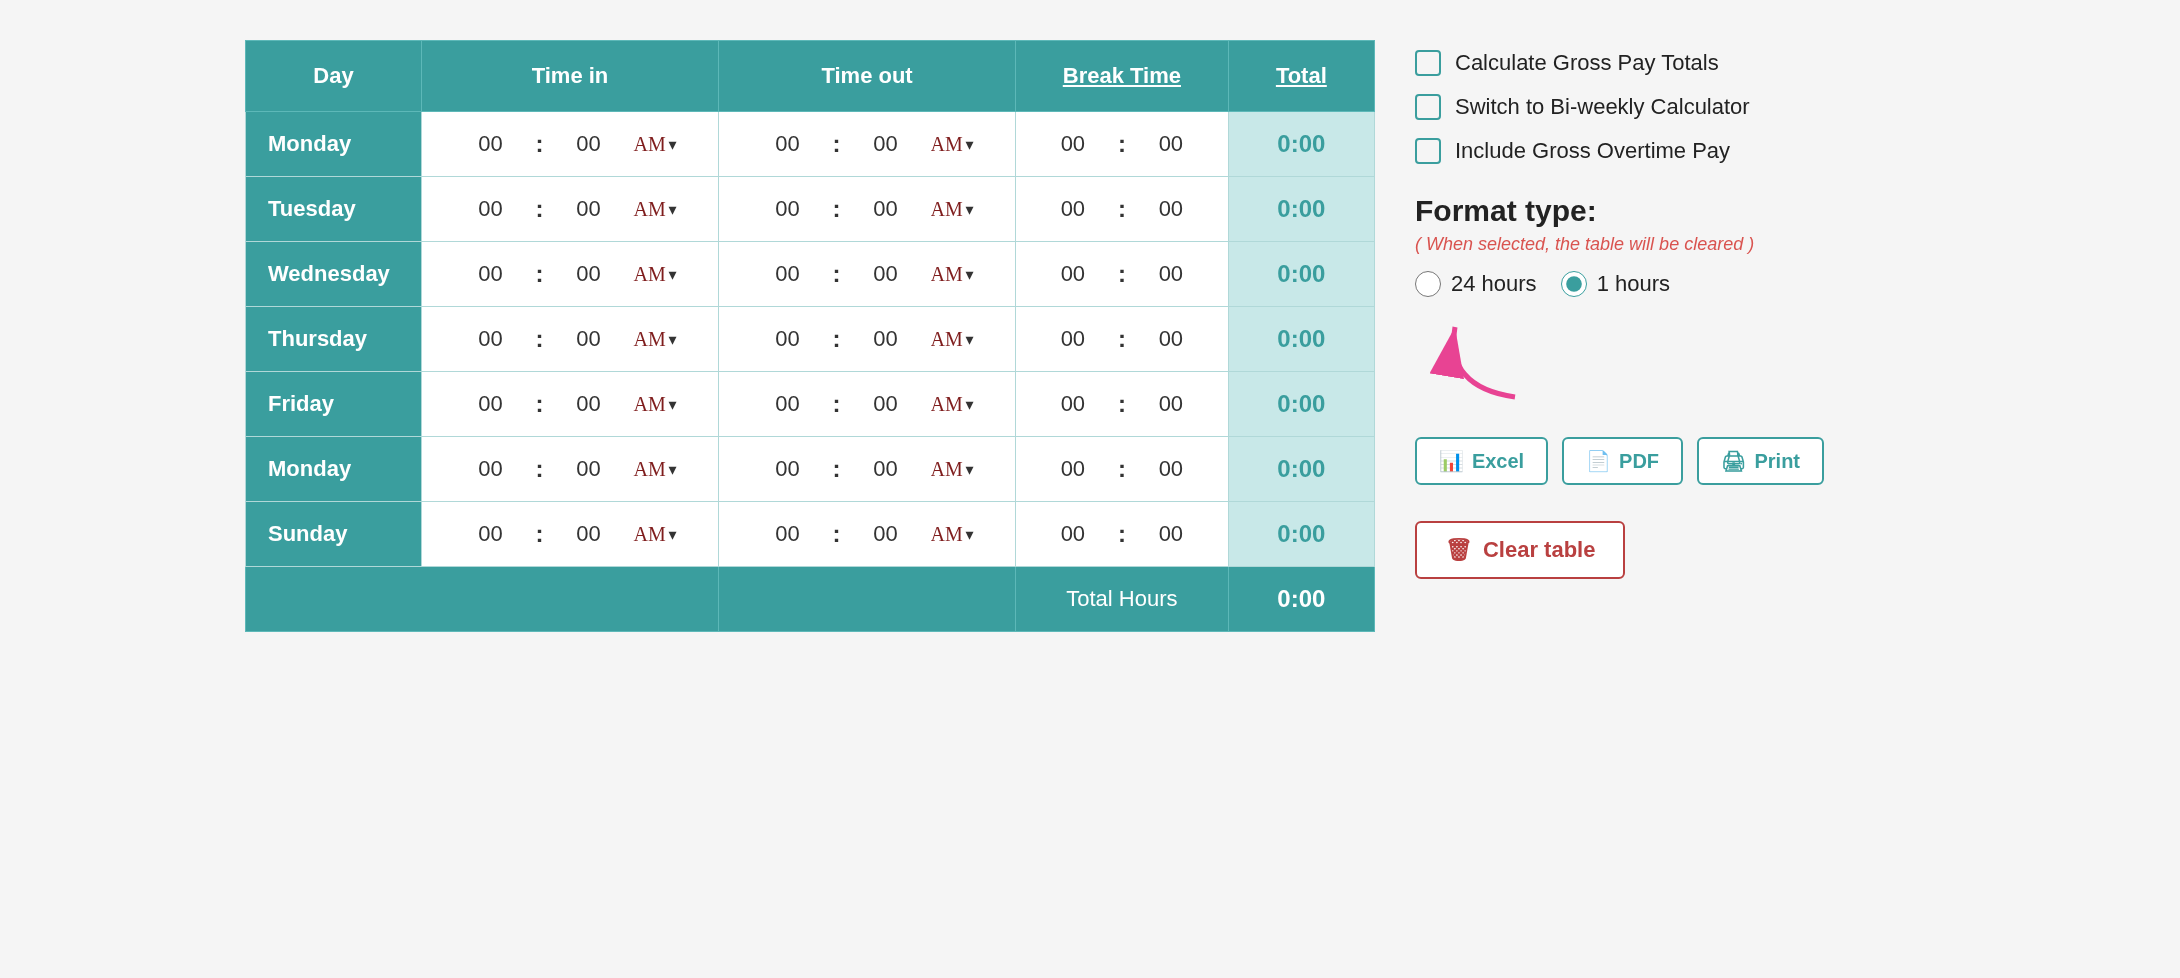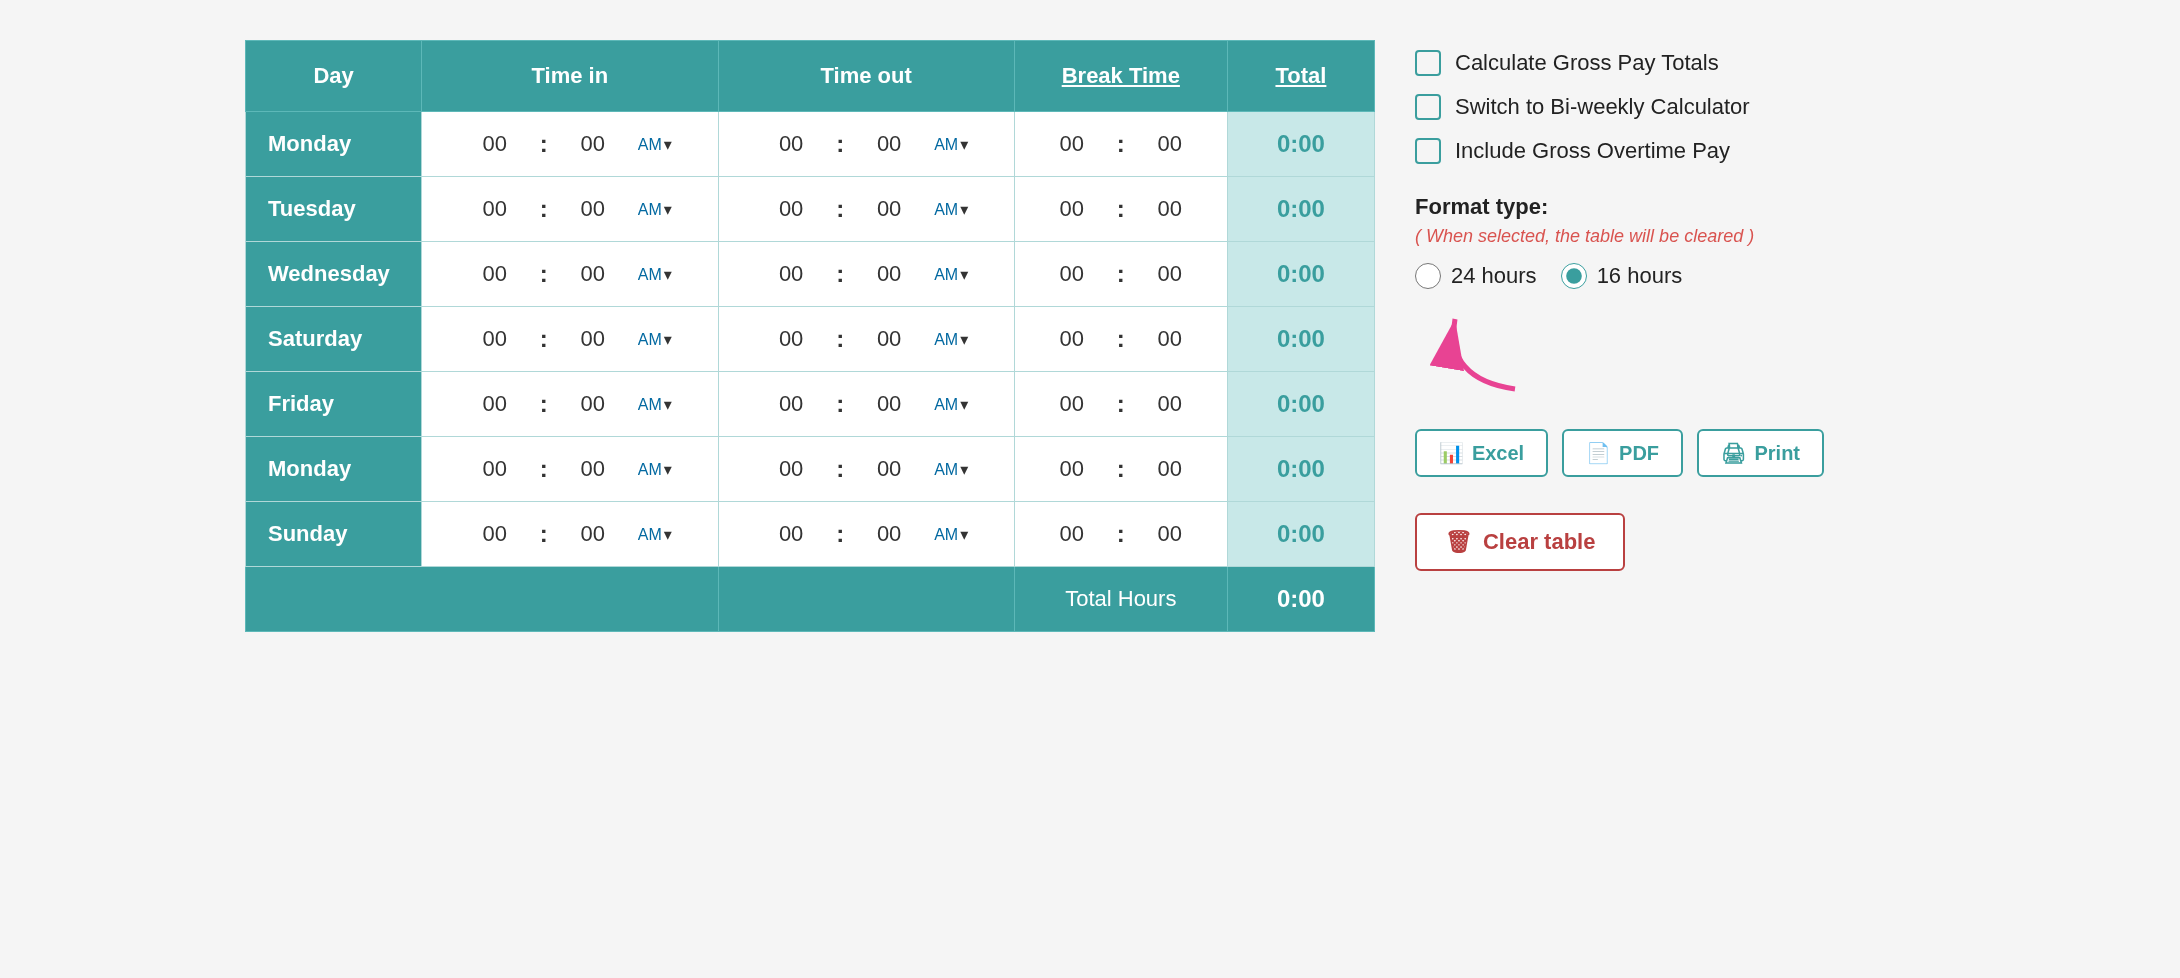--- a/index.html
+++ b/index.html
@@ -98,27 +98,28 @@
       outline: none;
       background: transparent;
       color: #333;
     }
     .time-sep {
       font-size: 24px;
       color: #333;
       font-weight: bold;
     }
     .ampm-select {
-      font-size: 16px;
+      font-size: 20px;
       border: none;
       background: transparent;
-      color: #0369a1;
+      color: #7f1d1d;
       cursor: pointer;
       outline: none;
       appearance: none;
+      font-family: Liberation Serif, serif;
       -webkit-appearance: none;
     }
     .ampm-wrapper {
       display: flex;
       align-items: center;
     }
     .ampm-wrapper::after {
       content: '▾';
       font-size: 16px;
       color: #333;
@@ -154,21 +155,21 @@
       cursor: pointer;
       flex-shrink: 0;
     }
     .checkbox-item input[type="checkbox"]:checked {
       background: #3a9e9e;
     }
     .format-section {
       margin-top: 10px;
     }
     .format-label {
-      font-size: 22px;
+      font-size: 30px;
       font-weight: bold;
       color: #222;
       margin-bottom: 6px;
     }
     .format-warning {
       font-size: 18px;
       color: #d9534f;
       margin-bottom: 16px;
     }
     .format-warning span {
@@ -369,21 +370,21 @@
             <td>
       <div class="time-input-group">
         <input type="text" value="00" maxlength="2" style="">
         <span class="time-sep">:</span>
         <input type="text" value="00" maxlength="2" style="">
       </div>
             </td>
             <td class="total-cell">0:00</td>
           </tr>
           <tr>
-            <td class="day-cell">Saturday</td>
+            <td class="day-cell">Thursday</td>
             <td>
       <div class="time-input-group">
         <input type="text" value="00" maxlength="2" style="">
         <span class="time-sep">:</span>
         <input type="text" value="00" maxlength="2" style="">
         <div class="ampm-wrapper">
           <select class="ampm-select">
             <option value="AM" selected="">AM</option>
             <option value="PM">PM</option>
           </select>
@@ -557,21 +558,21 @@
       <div class="format-warning">
         <span>( When selected, the table will be cleared )</span>
       </div>
       <div class="radio-group" id="radio-group">
           <label class="radio-item">
             <input type="radio" name="format-type" value="24" style="">
             <span>24 hours</span>
           </label>
           <label class="radio-item">
             <input type="radio" name="format-type" value="12" checked="" style="">
-            <span>16 hours</span>
+            <span>1 hours</span>
           </label>
         </div>
     </div>
 
     <div class="arrow-container">
       <svg class="arrow-svg" viewBox="0 0 120 90" xmlns="http://www.w3.org/2000/svg">
         <defs>
           <marker id="arrowhead" markerWidth="10" markerHeight="7" refX="10" refY="3.5" orient="auto">
             <polygon points="0 0, 10 3.5, 0 7" fill="#e84393"></polygon>
           </marker>

